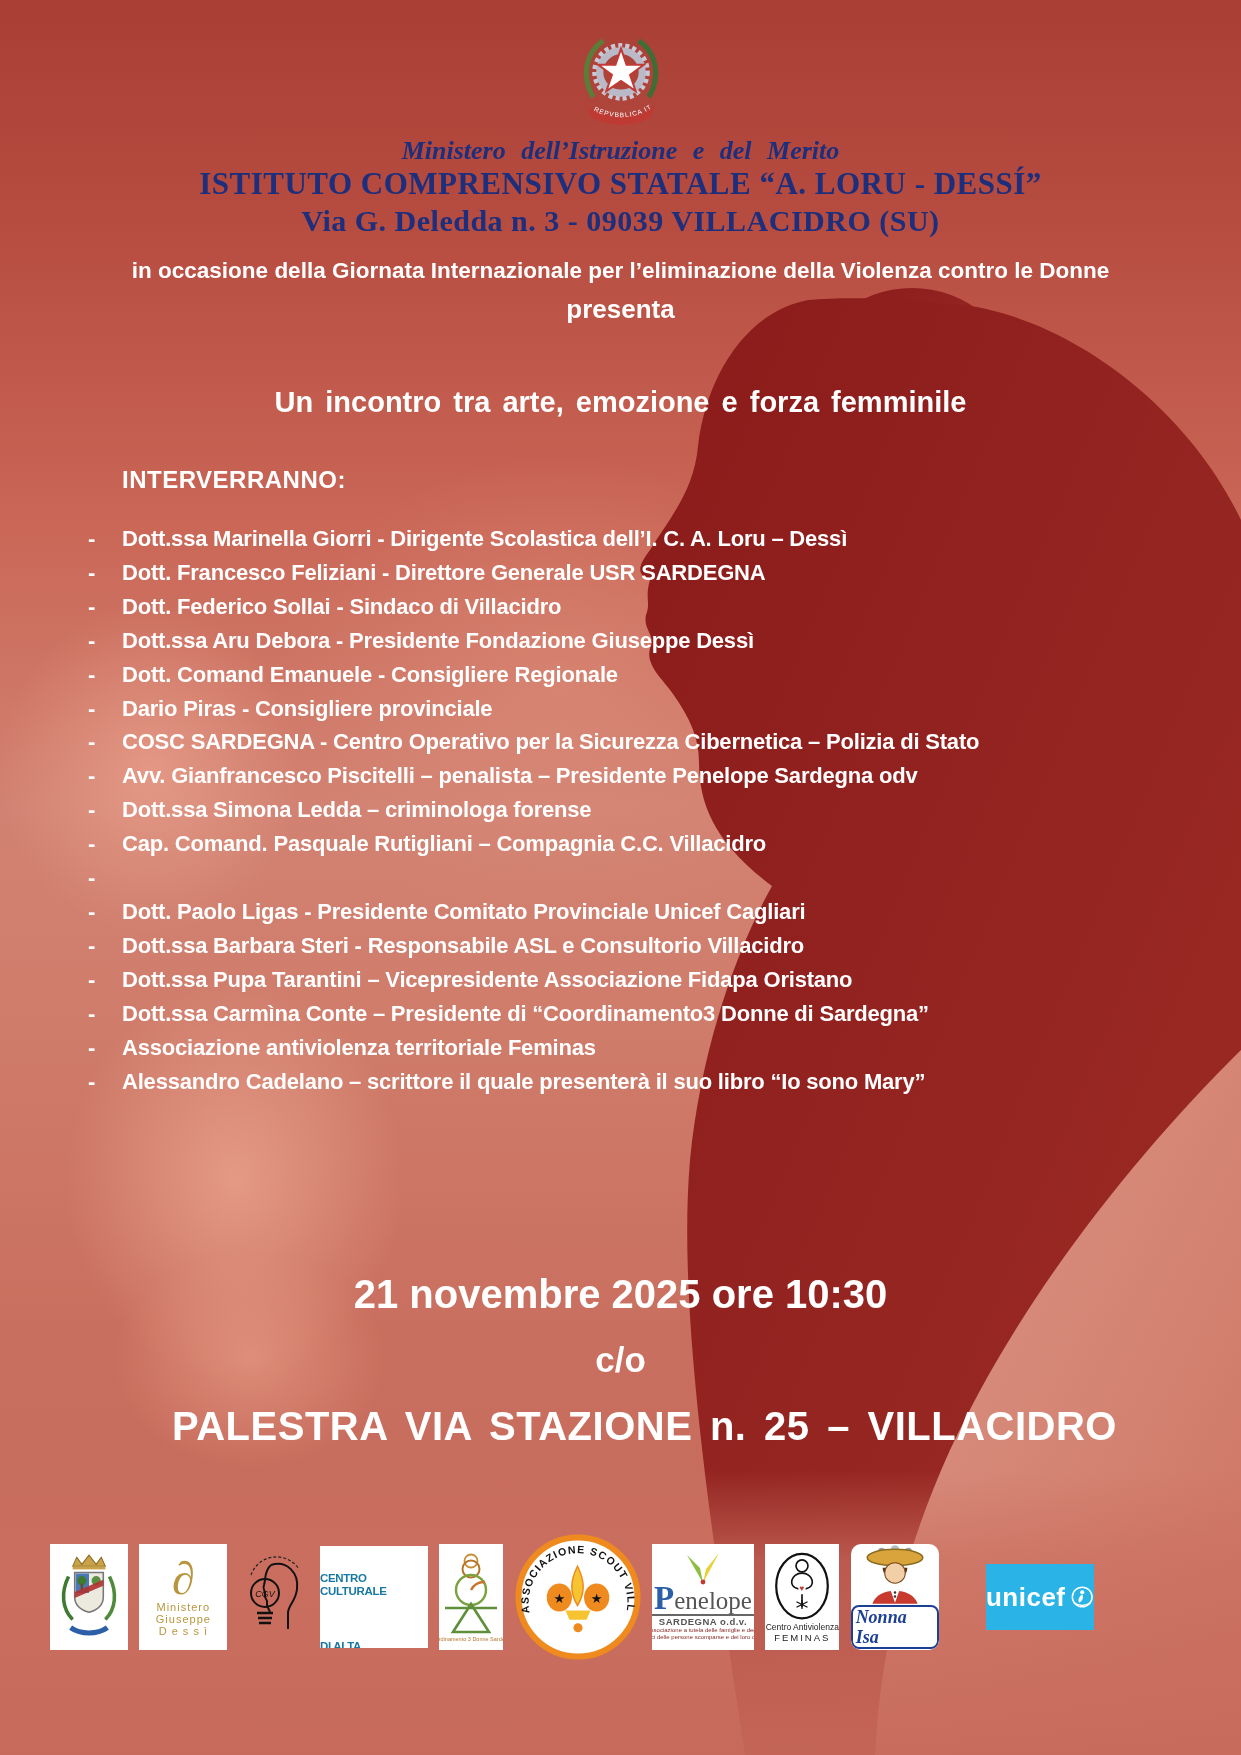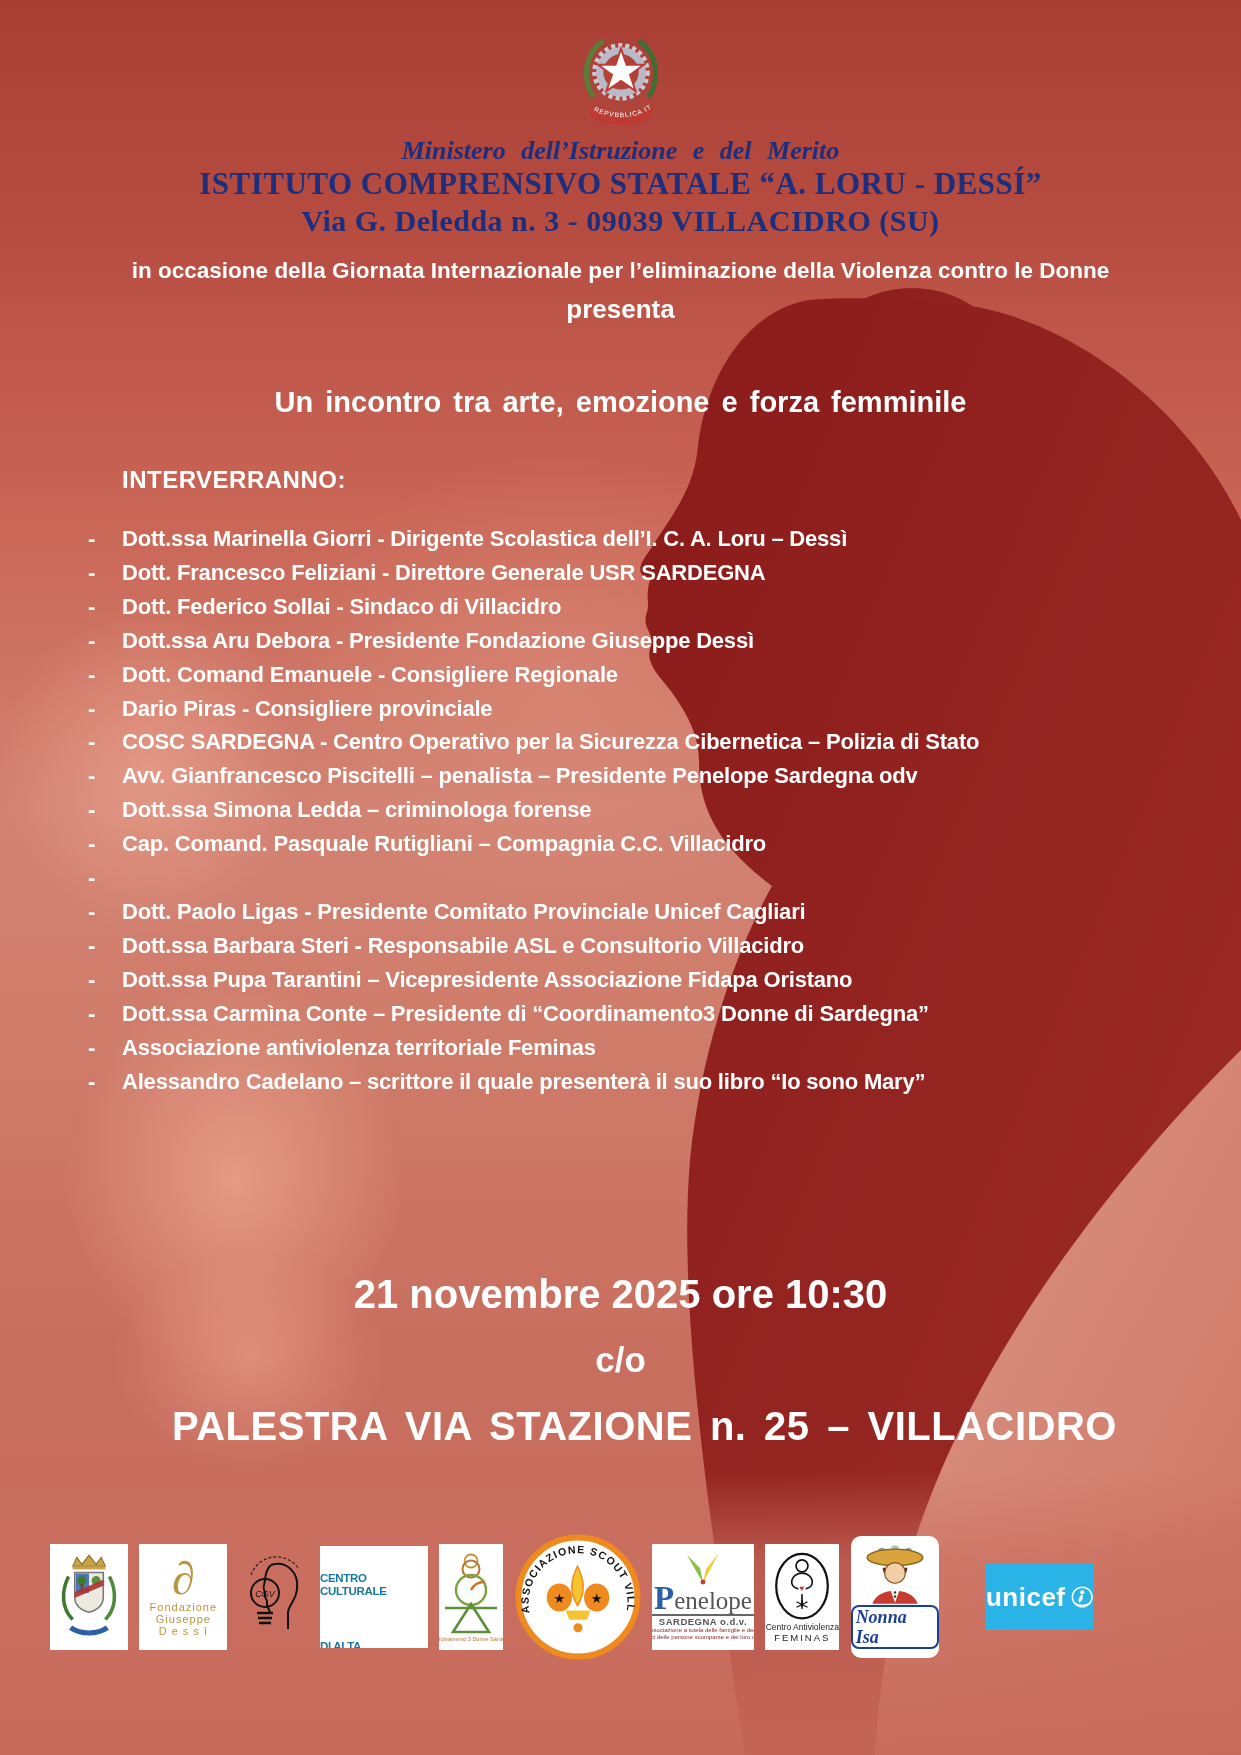--- a/index.html
+++ b/index.html
@@ -46,21 +46,21 @@
   .coord-caption{font-size:5.5px;color:#b5762a;line-height:6px;white-space:nowrap;}
   .scout{width:126px;height:126px;background:transparent;}
   .lbox.pen{width:102px;height:106px;}
   .pen-name{display:block;font-family:"Liberation Serif",serif;color:#555;font-size:25px;line-height:26px;border-bottom:2px solid #666;padding:0 2px;}
   .pen-name::first-letter{color:#2b5fa8;font-size:33px;font-weight:bold;}
   .pen-sub{font-size:9.5px;color:#555;font-weight:bold;letter-spacing:.5px;}
   .pen-cap{font-size:6px;color:#8a2a2a;line-height:7px;white-space:nowrap;}
   .lbox.fem{width:74px;height:106px;}
   .fem-line1{font-size:8.5px;color:#222;line-height:10px;}
   .fem-line2{font-size:9.5px;color:#222;letter-spacing:2px;line-height:11px;}
-  .lbox.nonna{width:88px;height:122px;border-radius:10px;}
+  .lbox.nonna{width:88px;height:106px;border-radius:10px;}
   .nonna-label{font-family:"Liberation Serif",serif;font-weight:bold;font-style:italic;color:#1b3f94;font-size:18px;
     background:#fff;border:2px solid #1b3f94;border-radius:8px;padding:0 3px;line-height:20px;}
   .unicef{width:108px;height:66px;background:#29b3e6;display:flex;flex-direction:row;align-items:center;justify-content:center;gap:4px;margin-left:36px;}
   .unicef-word{color:#fff;font-weight:bold;font-size:26px;letter-spacing:.5px;}
 </style>
 </head>
 <body>
 
 <div class="poster">
 
@@ -238,21 +238,21 @@
         <circle cx="37" cy="30" r="4.5" fill="#5d8f43"></circle>
         <path d="M16 41 L44 29 L44 35 L16 47 Z" fill="#b03030" opacity="0.9"></path>
         <path d="M10 26 C2 42 4 58 14 68" fill="none" stroke="#3f7a33" stroke-width="3.5"></path>
         <path d="M50 26 C58 42 56 58 46 68" fill="none" stroke="#4d8a3b" stroke-width="3.5"></path>
         <path d="M12 76 C22 83 38 83 48 76" fill="none" stroke="#2b5fa8" stroke-width="5"></path>
       </svg>
     </div>
 
     <div class="lbox fgd">
       <div class="fgd-glyph">∂</div>
-      <div class="fgd-line">Fondazione</div>
+      <div class="fgd-line">Ministero</div>
       <div class="fgd-line">Giuseppe</div>
       <div class="fgd-line">D e s s ì</div>
     </div>
 
     <div class="lbox cgv">
       <svg width="70" height="104" viewBox="0 0 70 100">
         <path d="M12 28 A 27 27 0 0 1 60 22" fill="none" stroke="#222" stroke-width="1.2" stroke-dasharray="3 2"></path>
         <path d="M32 18 C48 13 60 26 58 42 C57 54 49 58 49 66 L49 82" fill="none" stroke="#111" stroke-width="2"></path>
         <path d="M32 18 C25 24 27 32 25 38 C23 42 27 44 26 48 C25 52 29 52 28 56 C27 60 31 62 31 66" fill="none" stroke="#111" stroke-width="2"></path>
         <circle cx="26" cy="46" r="14" fill="none" stroke="#111" stroke-width="2"></circle>

